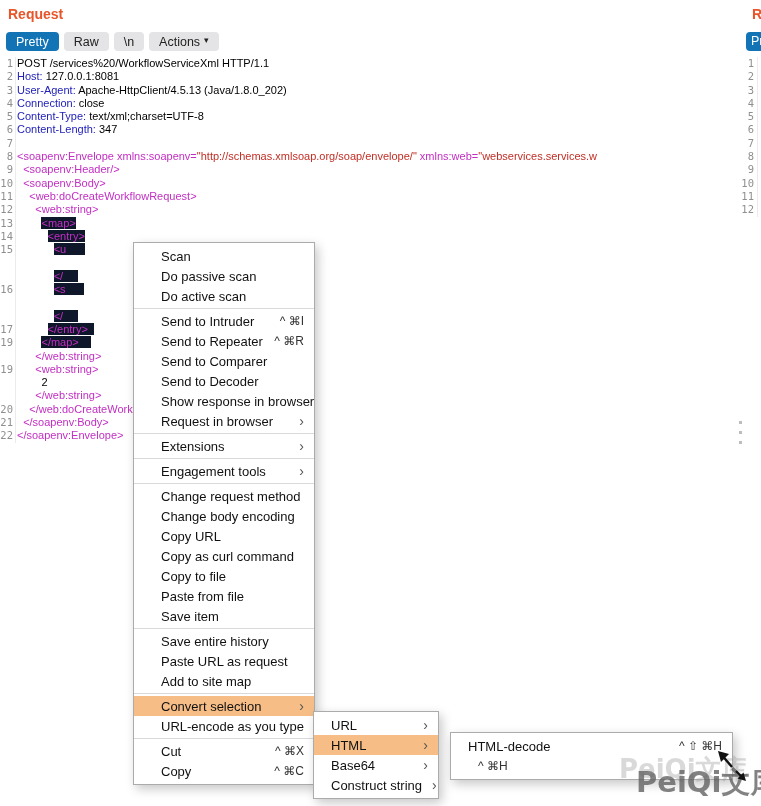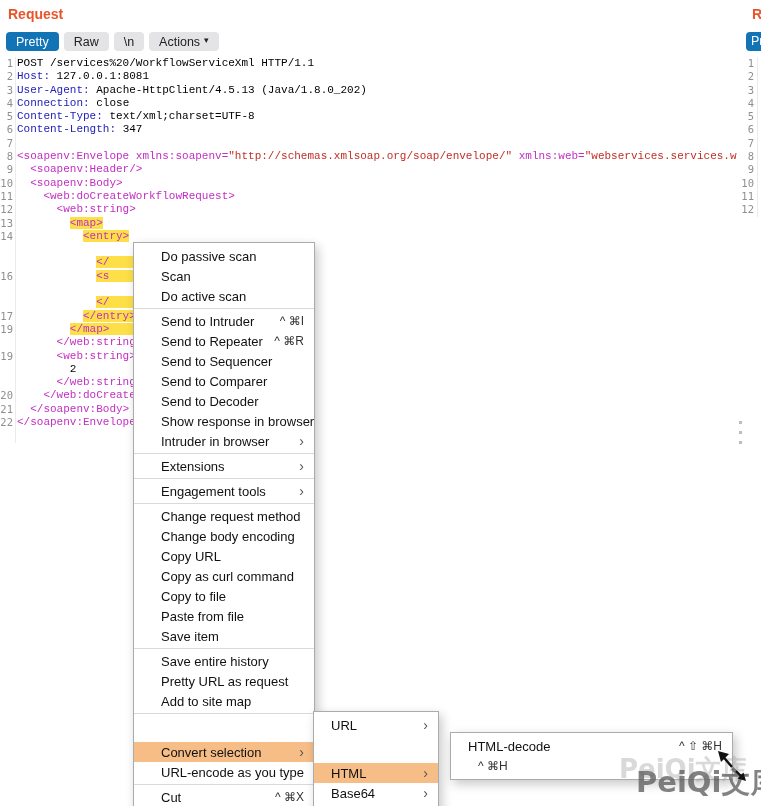--- a/index.html
+++ b/index.html
@@ -19,26 +19,26 @@
   #right-tab{position:absolute;left:746px;top:32px;height:19px;line-height:19px;padding:0 10px 0 5px;
              border-radius:4px;background:#1273b5;color:#fff;font-size:12.5px;white-space:nowrap;}
 
   
   #code{position:absolute;left:0;top:57px;width:737px;overflow:hidden;}
   .gutter-line{position:absolute;left:15px;top:57px;height:386px;width:0;border-left:1px solid #ebebeb;}
   .crow{position:relative;height:13.3px;}
   .cnum{position:absolute;left:0;top:0;width:13px;text-align:right;color:#8f8f8f;
         font-family:"DejaVu Sans Mono",monospace;font-size:10.5px;line-height:13.3px;}
   .ctext{position:absolute;left:17px;top:0;white-space:pre;
-         font-family:Liberation Mono, monospace;font-size:11px;line-height:13.3px;}
+         font-family:Liberation Sans, sans-serif;font-size:11px;line-height:13.3px;}
   .sg-p{color:#000;}
   .sg-hdr{color:#2222bb;}
   .sg-t{color:#c32ec3;}
   .sg-str{color:#c12e25;}
-  .hl{background:#fde047;}
+  .hl{background:#0f172a;}
 
   
   #right-nums{position:absolute;left:738px;top:57px;width:16px;}
   .rnum{height:13.3px;text-align:right;color:#8f8f8f;
         font-family:"DejaVu Sans Mono",monospace;font-size:10.5px;line-height:13.3px;}
   .right-gutter-line{position:absolute;left:757px;top:57px;height:160px;border-left:1px solid #ebebeb;}
 
   
   #divider-dots{position:absolute;left:737px;top:421px;width:6px;}
   #divider-dots i{display:block;width:3px;height:3px;background:#bdbdbd;margin:0 auto 7px auto;}
@@ -48,21 +48,21 @@
         box-shadow:3px 4px 10px rgba(0,0,0,.22);box-sizing:border-box;}
   #main-menu{left:133px;top:242px;width:182px;z-index:5;}
   #convert-submenu{left:313px;top:711px;width:126px;z-index:6;}
   #html-submenu{left:450px;top:732px;width:283px;z-index:7;}
   .mi{height:20px;display:flex;align-items:center;padding:0 10px 0 27px;font-size:13px;color:#111;
       cursor:default;white-space:nowrap;}
   .sub .mi{padding:0 10px 0 17px;}
   .mi .lab{flex:1;}
   .mi .sc{color:#333;font-size:12px;margin-left:10px;}
   .mi .arr{color:#555;font-size:14px;margin-left:10px;line-height:14px;}
-  .mi.hl{background:#f6bd87;margin-top:28px;}
+  .mi.hl{background:#f6bd87;}
   .msep{border-top:1px solid #d9d9d9;margin:2px 0;height:0;}
 
   
   #watermark-echo{position:absolute;left:619px;top:752px;z-index:8;font-size:26px;font-weight:bold;
         color:rgba(160,160,160,.40);white-space:nowrap;font-family:"DejaVu Sans",sans-serif;}
   #watermark{position:absolute;left:636px;top:763px;z-index:9;font-size:29px;font-weight:bold;
         color:rgba(95,95,95,.78);white-space:nowrap;font-family:"DejaVu Sans",sans-serif;}
   .cursor{position:absolute;z-index:11;}
 </style>
 </head>
@@ -136,20 +136,24 @@
         <span class="cnum">12</span>
         <span class="ctext"><span class="sg-p">      </span><span class="sg-t">&lt;web:string&gt;</span></span>
       </div>
       <div class="crow">
         <span class="cnum">13</span>
         <span class="ctext"><span class="sg-p">        </span><span class="sg-t hl">&lt;map&gt;</span></span>
       </div>
       <div class="crow">
         <span class="cnum">14</span>
         <span class="ctext"><span class="sg-p">          </span><span class="sg-t hl">&lt;entry&gt;</span></span>
+      </div>
+      <div class="crow">
+        <span class="cnum">15</span>
+        <span class="ctext"><span class="sg-p">            </span><span class="sg-t hl">&lt;u</span><span class="hl">      </span></span>
       </div>
       <div class="crow">
         <span class="ctext"><span class="sg-p">              </span></span>
       </div>
       <div class="crow">
         <span class="ctext"><span class="sg-p">            </span><span class="sg-t hl">&lt;/</span><span class="hl">     </span></span>
       </div>
       <div class="crow">
         <span class="cnum">16</span>
         <span class="ctext"><span class="sg-p">            </span><span class="sg-t hl">&lt;s</span><span class="hl">      </span></span>
@@ -214,51 +218,48 @@
       <div class="rnum">8</div>
       <div class="rnum">9</div>
       <div class="rnum">10</div>
       <div class="rnum">11</div>
       <div class="rnum">12</div>
     </div>
   <div class="right-gutter-line"></div>
 
   <div class="menu" id="main-menu">
       <div class="mi">
+        <span class="lab">Scan</span>
+      </div>
+      <div class="mi">
         <span class="lab">Do passive scan</span>
-      </div>
-      <div class="mi">
-        <span class="lab">Scan</span>
       </div>
       <div class="mi">
         <span class="lab">Do active scan</span>
       </div>
       <div class="msep"></div>
       <div class="mi">
         <span class="lab">Send to Intruder</span>
         <span class="sc">^ ⌘I</span>
       </div>
       <div class="mi">
         <span class="lab">Send to Repeater</span>
         <span class="sc">^ ⌘R</span>
       </div>
       <div class="mi">
-        <span class="lab">Send to Sequencer</span>
-      </div>
-      <div class="mi">
         <span class="lab">Send to Comparer</span>
       </div>
       <div class="mi">
         <span class="lab">Send to Decoder</span>
       </div>
       <div class="mi">
         <span class="lab">Show response in browser</span>
       </div>
       <div class="mi">
-        <span class="lab">Intruder in browser</span>
+        <span class="lab">Request in browser</span>
         <span class="arr">›</span>
       </div>
       <div class="msep"></div>
       <div class="mi">
         <span class="lab">Extensions</span>
         <span class="arr">›</span>
       </div>
       <div class="msep"></div>
       <div class="mi">
         <span class="lab">Engagement tools</span>
@@ -284,21 +285,21 @@
         <span class="lab">Paste from file</span>
       </div>
       <div class="mi">
         <span class="lab">Save item</span>
       </div>
       <div class="msep"></div>
       <div class="mi">
         <span class="lab">Save entire history</span>
       </div>
       <div class="mi">
-        <span class="lab">Pretty URL as request</span>
+        <span class="lab">Paste URL as request</span>
       </div>
       <div class="mi">
         <span class="lab">Add to site map</span>
       </div>
       <div class="msep"></div>
       <div class="mi hl">
         <span class="lab">Convert selection</span>
         <span class="arr">›</span>
       </div>
       <div class="mi">

